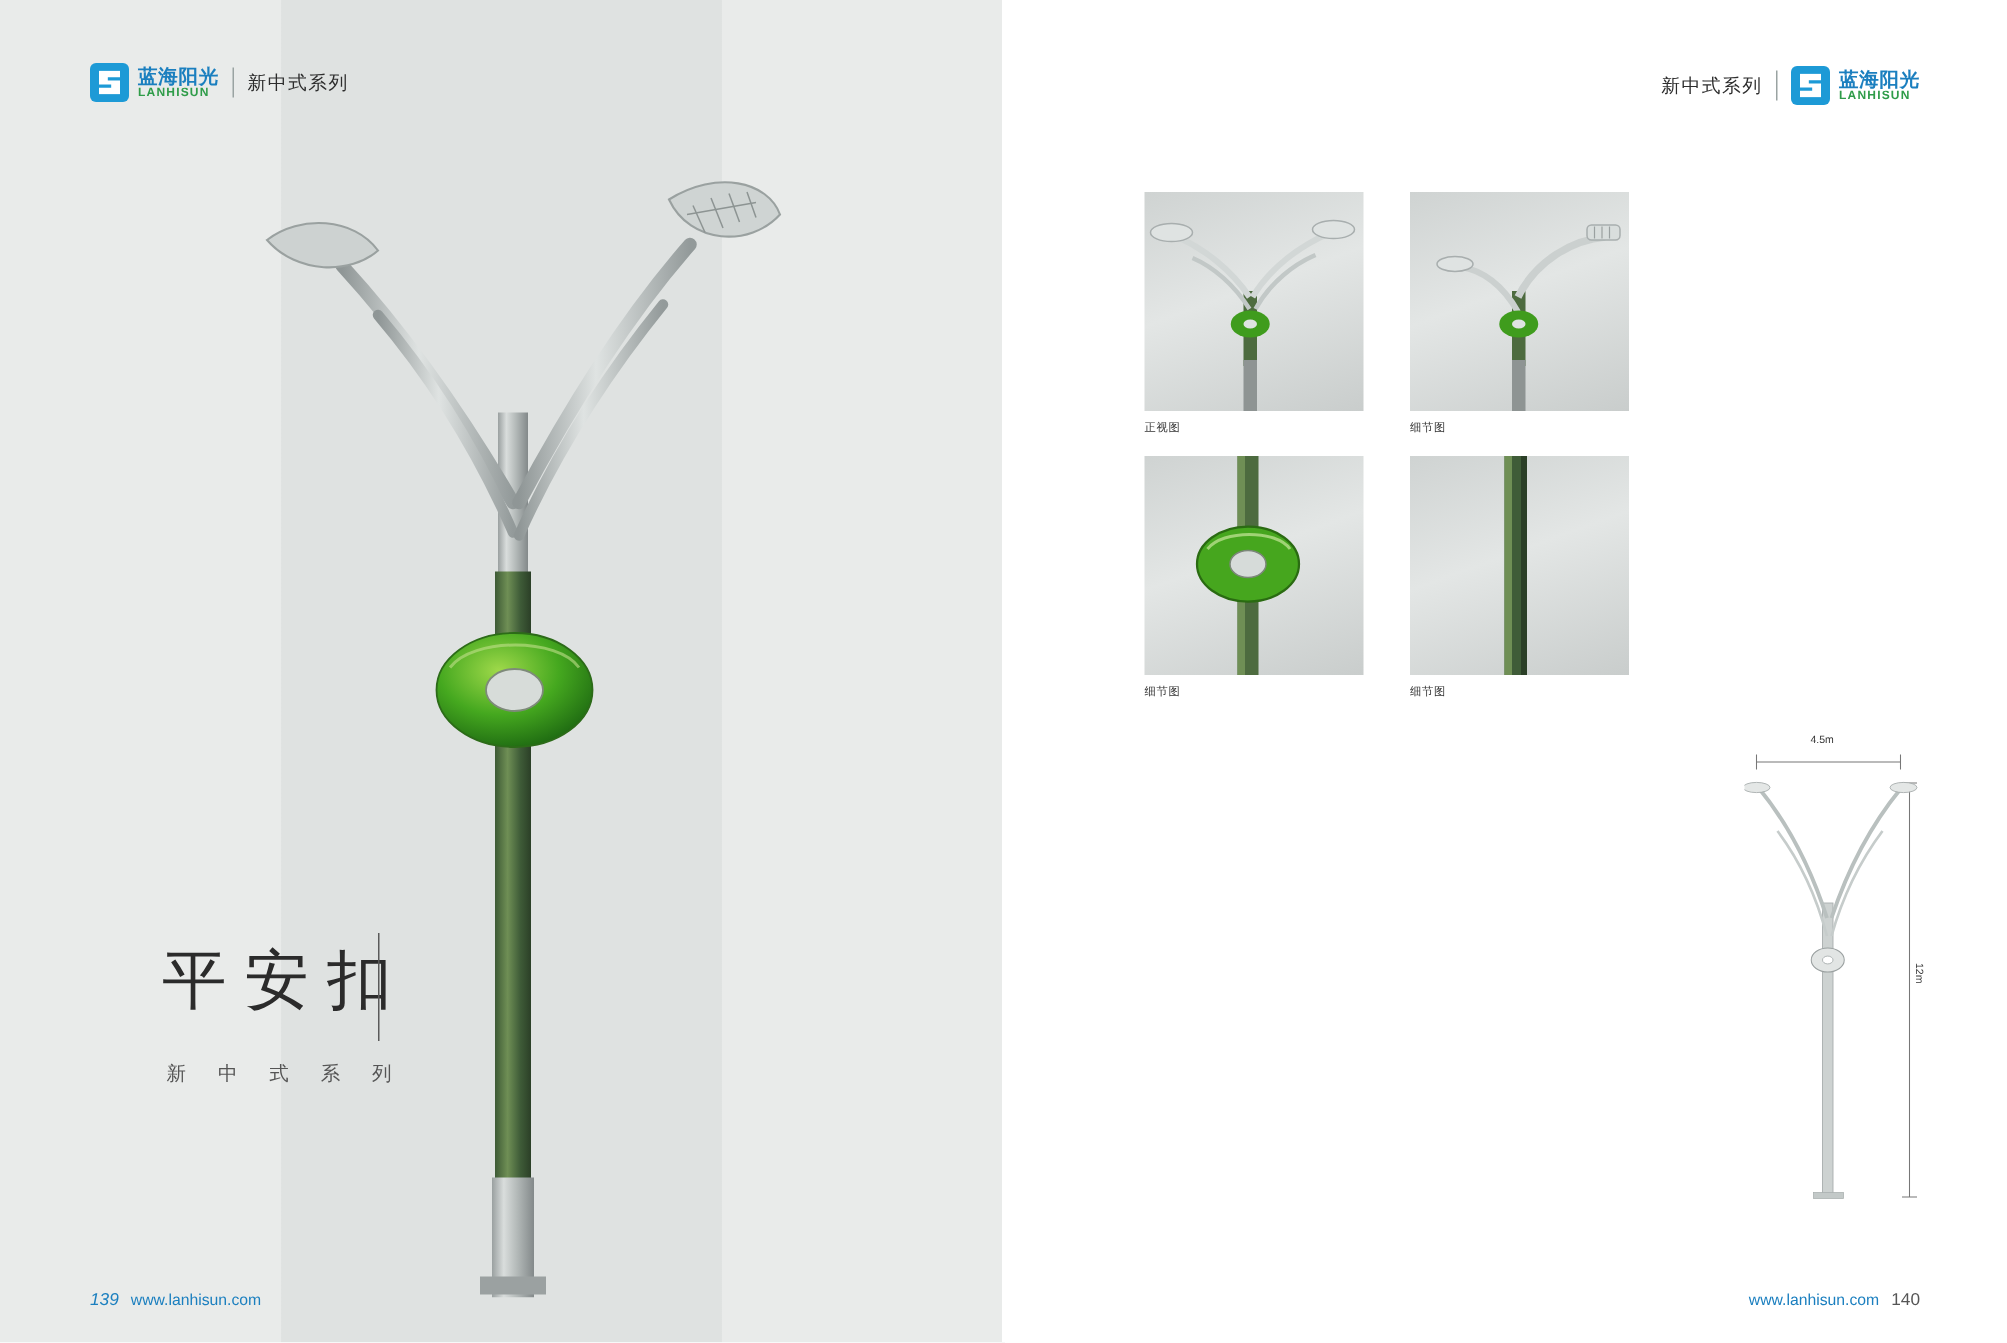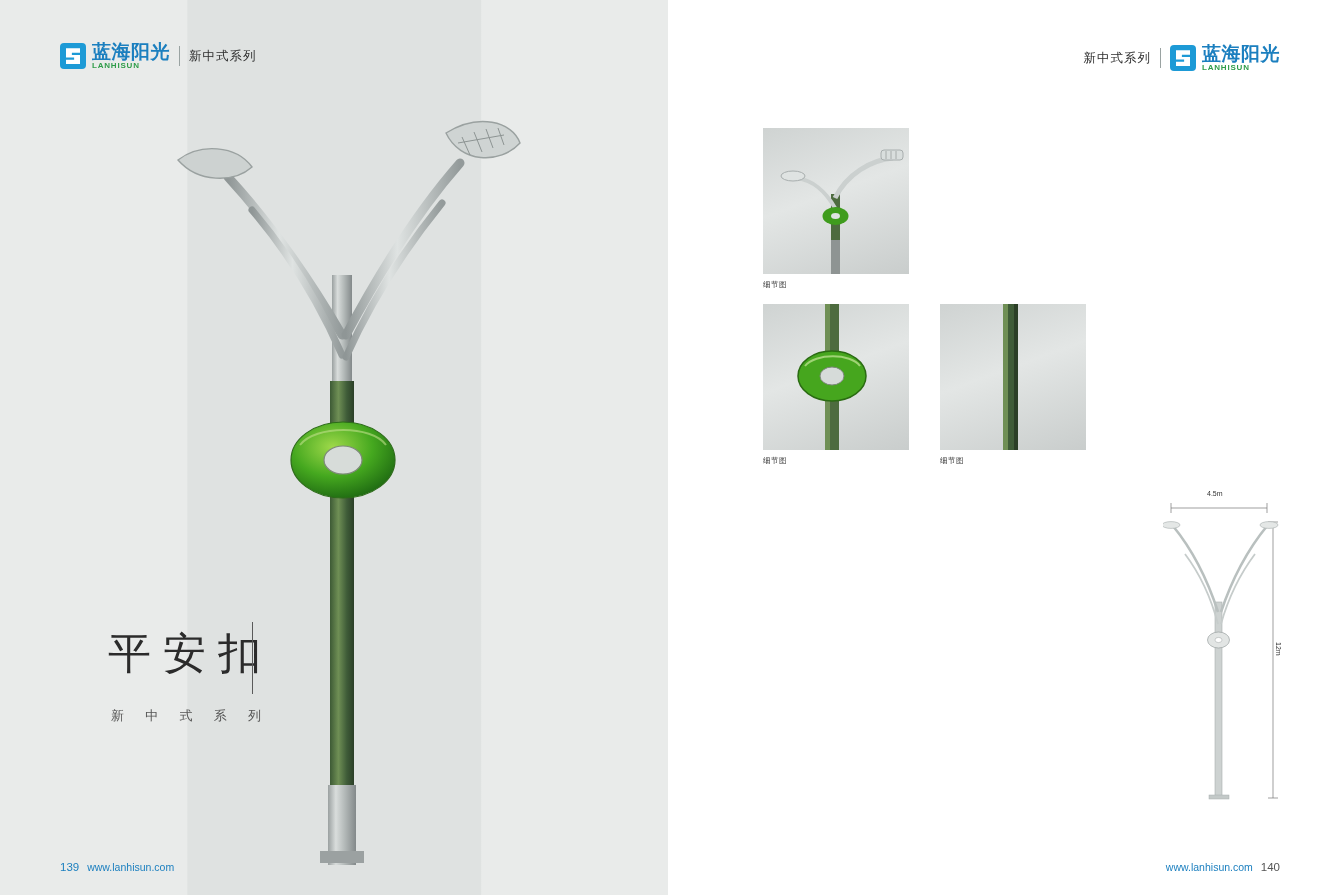--- a/index.html
+++ b/index.html
@@ -28,41 +28,41 @@
     background: #1d9ad6; position: relative; margin-right: 6px;
     flex: 0 0 auto;
   }
   .logo-mark:before {
     content: ""; position: absolute; left: 6px; top: 5px;
     width: 14px; height: 16px;
     background: #fff;
     clip-path: polygon(0 0,100% 0,100% 28%,42% 28%,42% 42%,100% 42%,100% 100%,0 100%,0 72%,58% 72%,58% 58%,0 58%);
   }
   .logo-text { display: flex; flex-direction: column; line-height: 1.05; }
-  .logo-cn { font-size: 19px; font-weight: bold; color: #1b7fbf; letter-spacing: .5px; }
+  .logo-cn { font-size: 13px; font-weight: bold; color: #1b7fbf; letter-spacing: .5px; }
   .logo-en { font-size: 8px; font-weight: bold; color: #2f9c49; letter-spacing: .8px; }
   .logo-div { width: 1px; height: 20px; background: #9aa3a2; margin: 0 9px; }
   .logo-series { font-size: 12.5px; color: #2d2d2d; letter-spacing: 1px; }
 
   
   .lamp-big { position: absolute; left: 160px; top: 85px; width: 380px; height: 780px; }
 
   .title-block { position: absolute; left: 108px; top: 625px; text-align: center; }
   .title-main {
     font-size: 43px; color: #2b2b2b; letter-spacing: 12px;
     font-family: "Liberation Serif", serif;
   }
   .title-sub {
     font-size: 13px; color: #555; letter-spacing: 9px; margin-top: 24px;
     font-family: "Liberation Serif", serif;
   }
   .title-bar { position: absolute; left: 252px; top: 622px; width: 1px; height: 72px; background: #5a5a5a; }
 
   .footer-left { position: absolute; left: 60px; bottom: 22px; display: flex; align-items: baseline; }
-  .pg-num-l { font-size: 11.5px; color: #1b7fbf; margin-right: 8px; }
+  .pg-num-l { font-size: 11.5px; color: #1b7fbf; margin-right: 8px; font-style: italic; }
   .site-l { font-size: 10.5px; color: #1b7fbf; }
 
   
   .page-right { position: relative; width: 670px; height: 895px; background: #fff; }
   .logo-wrap-r { position: absolute; right: 58px; top: 44px; display: flex; align-items: center; }
   .logo-series-r { font-size: 12.5px; color: #2d2d2d; letter-spacing: 1px; }
 
   
   .photos { position: absolute; left: 95px; top: 128px; width: 350px; }
   .prow { display: flex; gap: 31px; }
@@ -185,20 +185,37 @@
         <span class="logo-cn">蓝海阳光</span>
         <span class="logo-en">LANHISUN</span>
       </div>
     </div>
 
     <div class="photos">
       <div class="prow">
         <div class="pcell">
           <div class="pimg">
             <svg viewBox="0 0 146 146" width="146" height="146">
+              <rect x="66" y="66" width="9" height="50" fill="#4d6b3f"></rect>
+              <rect x="66" y="112" width="9" height="34" fill="#8e9493"></rect>
+              <path d="M70 70 C 58 52, 40 38, 22 30" stroke="#d2d7d6" stroke-width="4" fill="none"></path>
+              <path d="M72 70 C 84 50, 104 36, 122 28" stroke="#d2d7d6" stroke-width="4" fill="none"></path>
+              <path d="M70 78 C 60 62, 46 50, 32 44" stroke="#c2c8c7" stroke-width="3" fill="none"></path>
+              <path d="M74 78 C 84 60, 100 48, 114 42" stroke="#c2c8c7" stroke-width="3" fill="none"></path>
+              <ellipse cx="18" cy="27" rx="14" ry="6" fill="#dfe3e2" stroke="#a8aeae"></ellipse>
+              <ellipse cx="126" cy="25" rx="14" ry="6" fill="#dfe3e2" stroke="#a8aeae"></ellipse>
+              <ellipse cx="70.5" cy="88" rx="13" ry="9" fill="#3f9c1d"></ellipse>
+              <ellipse cx="70.5" cy="88" rx="4.5" ry="3" fill="#dfe3e2"></ellipse>
+            </svg>
+          </div>
+          <div class="pcap">正视图</div>
+        </div>
+        <div class="pcell">
+          <div class="pimg">
+            <svg viewBox="0 0 146 146" width="146" height="146">
               <rect x="68" y="66" width="9" height="50" fill="#4d6b3f"></rect>
               <rect x="68" y="112" width="9" height="34" fill="#8e9493"></rect>
               <path d="M72 70 C 84 46, 108 32, 130 30" stroke="#cbd0cf" stroke-width="5" fill="none"></path>
               <path d="M72 80 C 62 62, 48 52, 34 50" stroke="#cbd0cf" stroke-width="4" fill="none"></path>
               <ellipse cx="30" cy="48" rx="12" ry="5" fill="#dfe3e2" stroke="#a8aeae"></ellipse>
               <rect x="118" y="22" width="22" height="10" rx="3" fill="#d9dedd" stroke="#a8aeae"></rect>
               <g stroke="#9aa0a0" stroke-width=".8">
                 <line x1="123" y1="23" x2="123" y2="31"></line>
                 <line x1="128" y1="23" x2="128" y2="31"></line>
                 <line x1="133" y1="23" x2="133" y2="31"></line>

